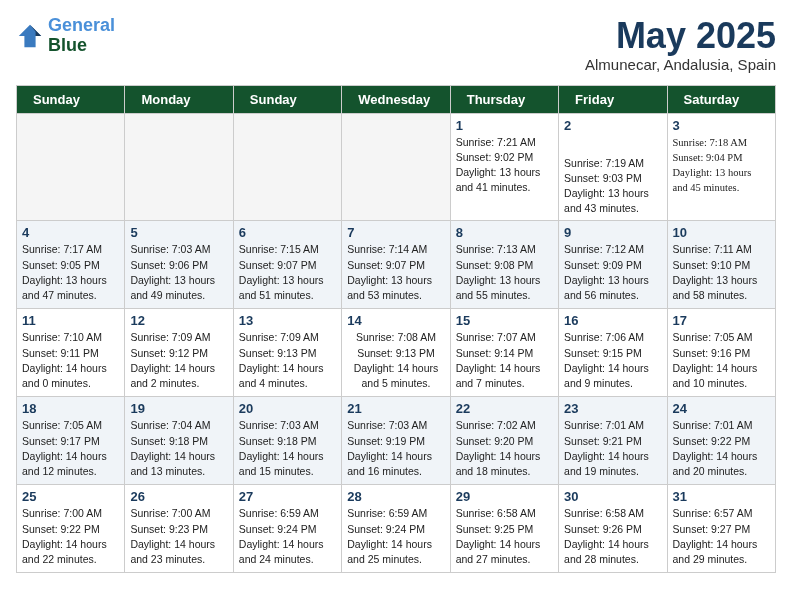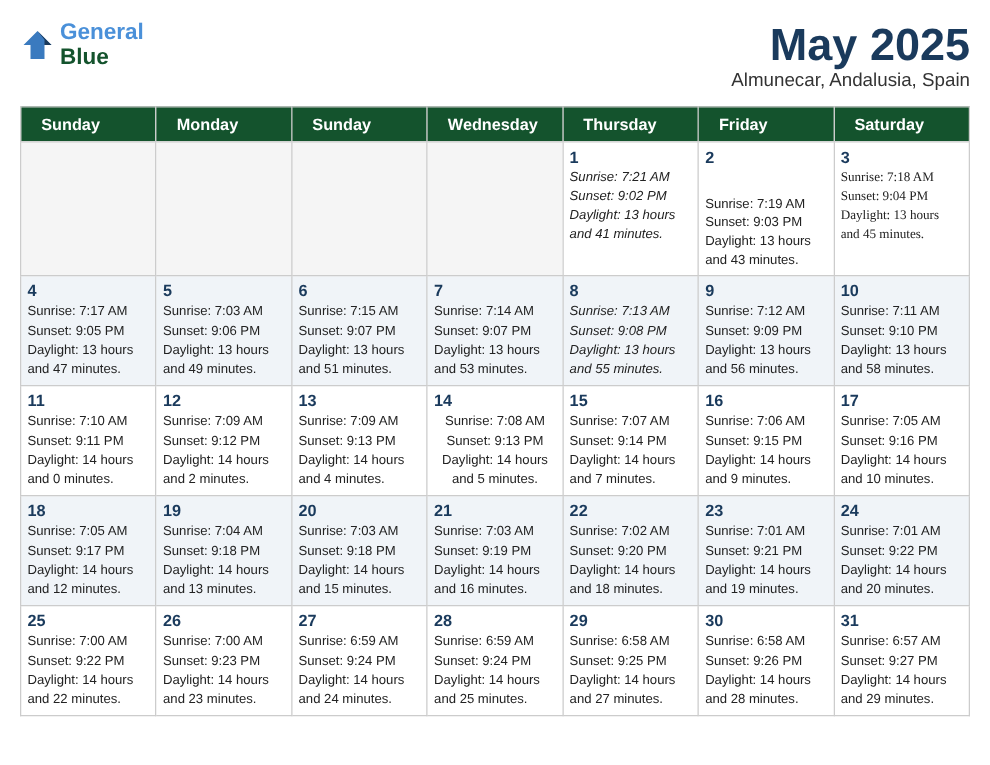--- a/index.html
+++ b/index.html
@@ -124,21 +124,21 @@
       </tr>
   </thead>
   <tbody id="calendar-body">
   <tr>
         <td class="empty"></td>
         <td class="empty"></td>
         <td class="empty"></td>
         <td class="empty"></td>
         <td>
           <span class="day-num">1</span>
-          <div class="day-info" style="white-space: pre-line; font-style: italic;">Sunrise: 7:21 AM
+          <div class="day-info" style="white-space: pre-line;">Sunrise: 7:21 AM
 Sunset: 9:02 PM
 Daylight: 13 hours
 and 41 minutes.</div>
         </td>
         <td>
           <span class="day-num">2</span>
           <div class="day-info" style="white-space: pre-line; margin-top: 23px;">Sunrise: 7:19 AM
 Sunset: 9:03 PM
 Daylight: 13 hours
 and 43 minutes.</div>
@@ -175,21 +175,21 @@
         </td>
         <td>
           <span class="day-num">7</span>
           <div class="day-info" style="white-space: pre-line;">Sunrise: 7:14 AM
 Sunset: 9:07 PM
 Daylight: 13 hours
 and 53 minutes.</div>
         </td>
         <td>
           <span class="day-num">8</span>
-          <div class="day-info" style="white-space: pre-line; font-style: italic;">Sunrise: 7:13 AM
+          <div class="day-info" style="white-space: pre-line;">Sunrise: 7:13 AM
 Sunset: 9:08 PM
 Daylight: 13 hours
 and 55 minutes.</div>
         </td>
         <td>
           <span class="day-num">9</span>
           <div class="day-info" style="white-space: pre-line;">Sunrise: 7:12 AM
 Sunset: 9:09 PM
 Daylight: 13 hours
 and 56 minutes.</div>

